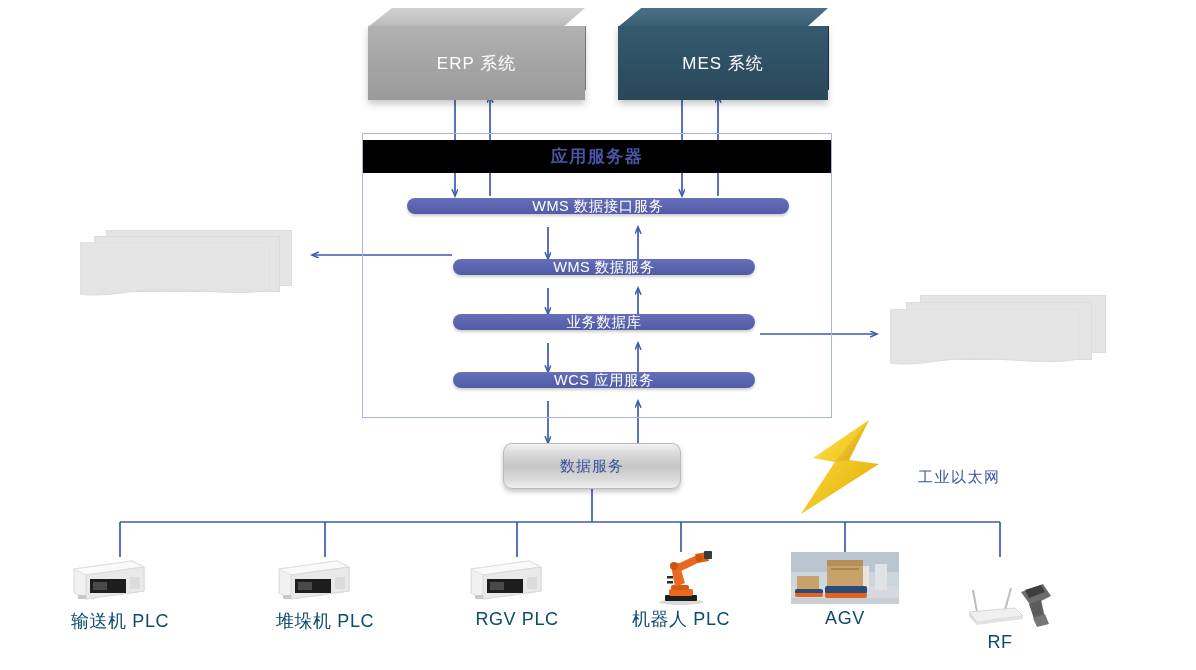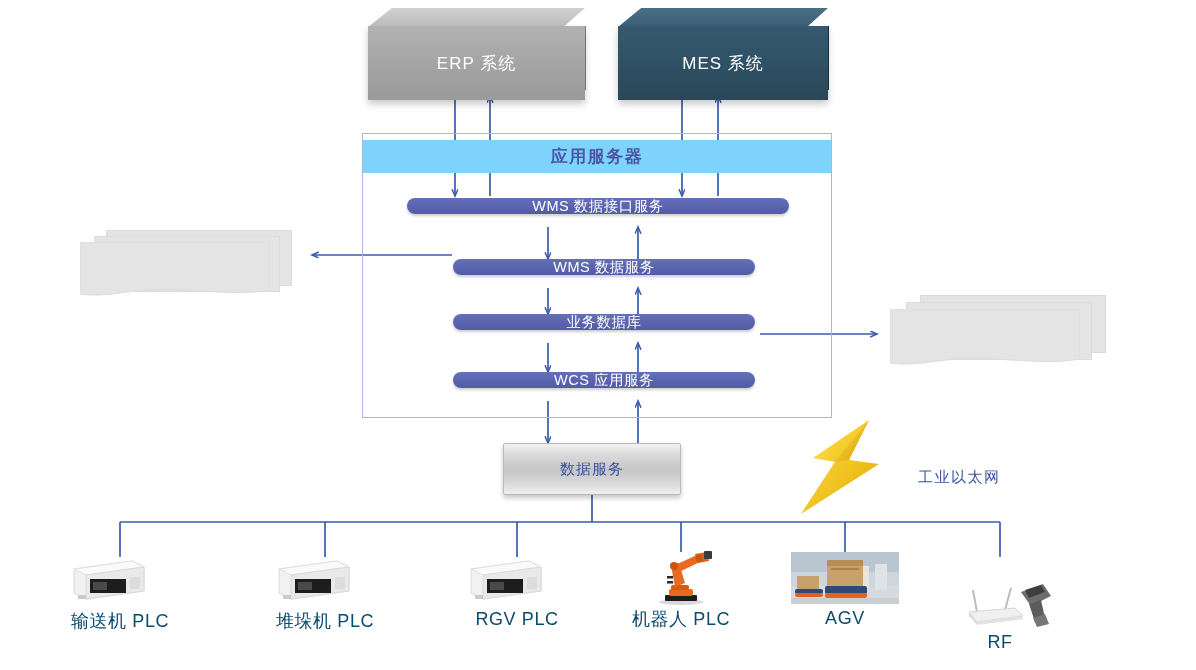--- a/index.html
+++ b/index.html
@@ -42,38 +42,38 @@
     clip-path:polygon(0 0,100% -14%,100% 86%,0 100%);}
 
   
   #appserver{
     position:absolute;left:362px;top:133px;width:470px;height:285px;
     border:1px solid #aab4dd;background:rgba(255,255,255,0);
     box-sizing:border-box;
   }
   #appserver-title{
     position:absolute;left:363px;top:140px;width:468px;height:33px;
-    background:#7dd3fc;
+    background:#000000;
     display:flex;align-items:center;justify-content:center;
     color:#4a55a5;font-size:17px;font-weight:bold;letter-spacing:1.5px;
   }
 
   
   .pill{
     position:absolute;height:16px;border-radius:15px;
     background:linear-gradient(180deg,#6670b8 0%,#5a63ae 55%,#525ba6 100%);
     box-shadow:0 2px 3px rgba(0,0,0,.20);
     display:flex;align-items:center;justify-content:center;
     color:#ffffff;font-size:14.5px;letter-spacing:.5px;white-space:nowrap;
   }
 
   
   #dataservice{
-    position:absolute;left:503px;top:443px;width:178px;height:52px;
-    border-radius:2px;
+    position:absolute;left:503px;top:443px;width:178px;height:46px;
+    border-radius:9px;
     background:linear-gradient(180deg,#f3f3f3 0%,#dcdcdc 18%,#c6c6c6 52%,#dadada 80%,#efefef 100%);
     border:1px solid #b9b9b9;
     box-shadow:0 3px 5px rgba(0,0,0,.22);
     display:flex;align-items:center;justify-content:center;
     color:#3a52a0;font-size:15px;letter-spacing:1px;box-sizing:border-box;
   }
 
   
   .docstack{position:absolute;}
   .docstack .sheet{

